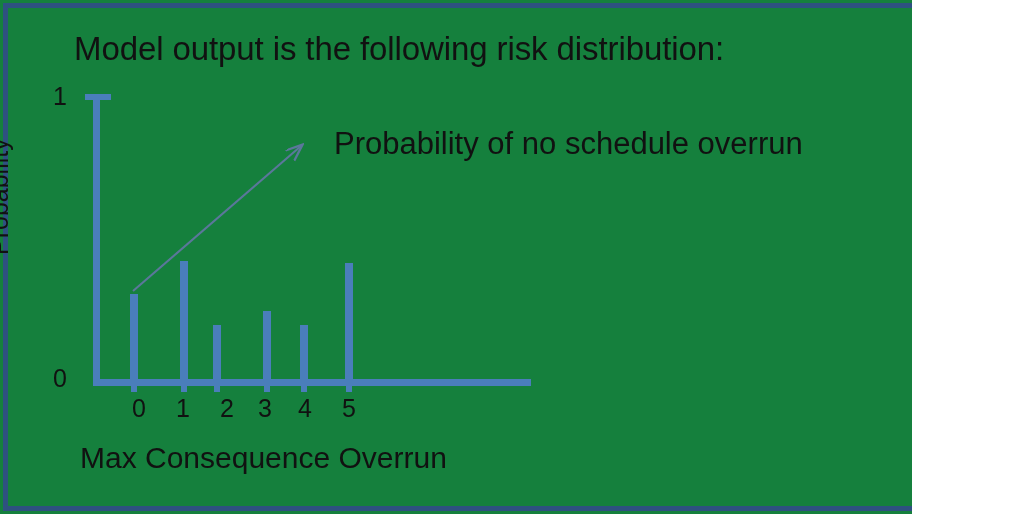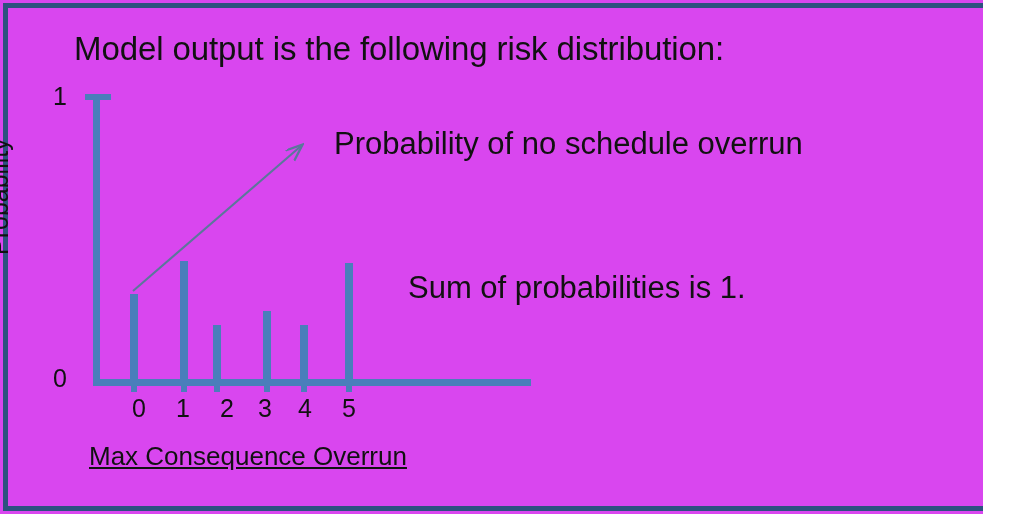--- a/index.html
+++ b/index.html
@@ -5,23 +5,23 @@
   html, body {
     margin: 0;
     padding: 0;
     background: #ffffff;
   }
   body {
     font-family: "Liberation Sans", sans-serif;
   }
   #slide {
     position: relative;
-    width: 983px;
+    width: 912px;
     height: 514px;
-    background: #d946ef;
+    background: #15803d;
     box-sizing: border-box;
     overflow: hidden;
   }
   
   #frame-border {
     position: absolute;
     left: 3px;
     top: 3px;
     width: 1018px;
     height: 508px;
@@ -54,24 +54,23 @@
     left: 334px;
     top: 128px;
     font-size: 31px;
   }
   #annotation-sum-label {
     left: 408px;
     top: 272px;
     font-size: 31px;
   }
   #x-axis-title {
-    left: 89px;
+    left: 80px;
     top: 443px;
-    font-size: 26px;
-    text-decoration: underline;
+    font-size: 30px;
   }
   #y-axis-title {
     left: -13px;
     top: 255px;
     font-size: 25px;
     transform: rotate(-90deg);
     transform-origin: left top;
     white-space: nowrap;
   }
   
@@ -187,16 +186,15 @@
     <svg id="arrow-annotation" viewBox="0 0 1024 514">
       <defs>
         <marker id="arrowhead" markerWidth="9" markerHeight="9" refX="7" refY="3.2" orient="auto" markerUnits="strokeWidth">
           <path d="M0,0 L8,3.2 L0,6.4" fill="none" stroke="#5b779b" stroke-width="1.1"></path>
         </marker>
       </defs>
       <line id="arrow-line" stroke="#5b779b" stroke-width="2.1" marker-end="url(#arrowhead)" x1="133" y1="291" x2="301" y2="146"></line>
     </svg>
 
     <div class="txt" id="annotation-arrow-label">Probability of no schedule overrun</div>
-    <div class="txt" id="annotation-sum-label">Sum of probabilities is 1.</div>
 
   </div>
 </div>
 
 </body></html>

